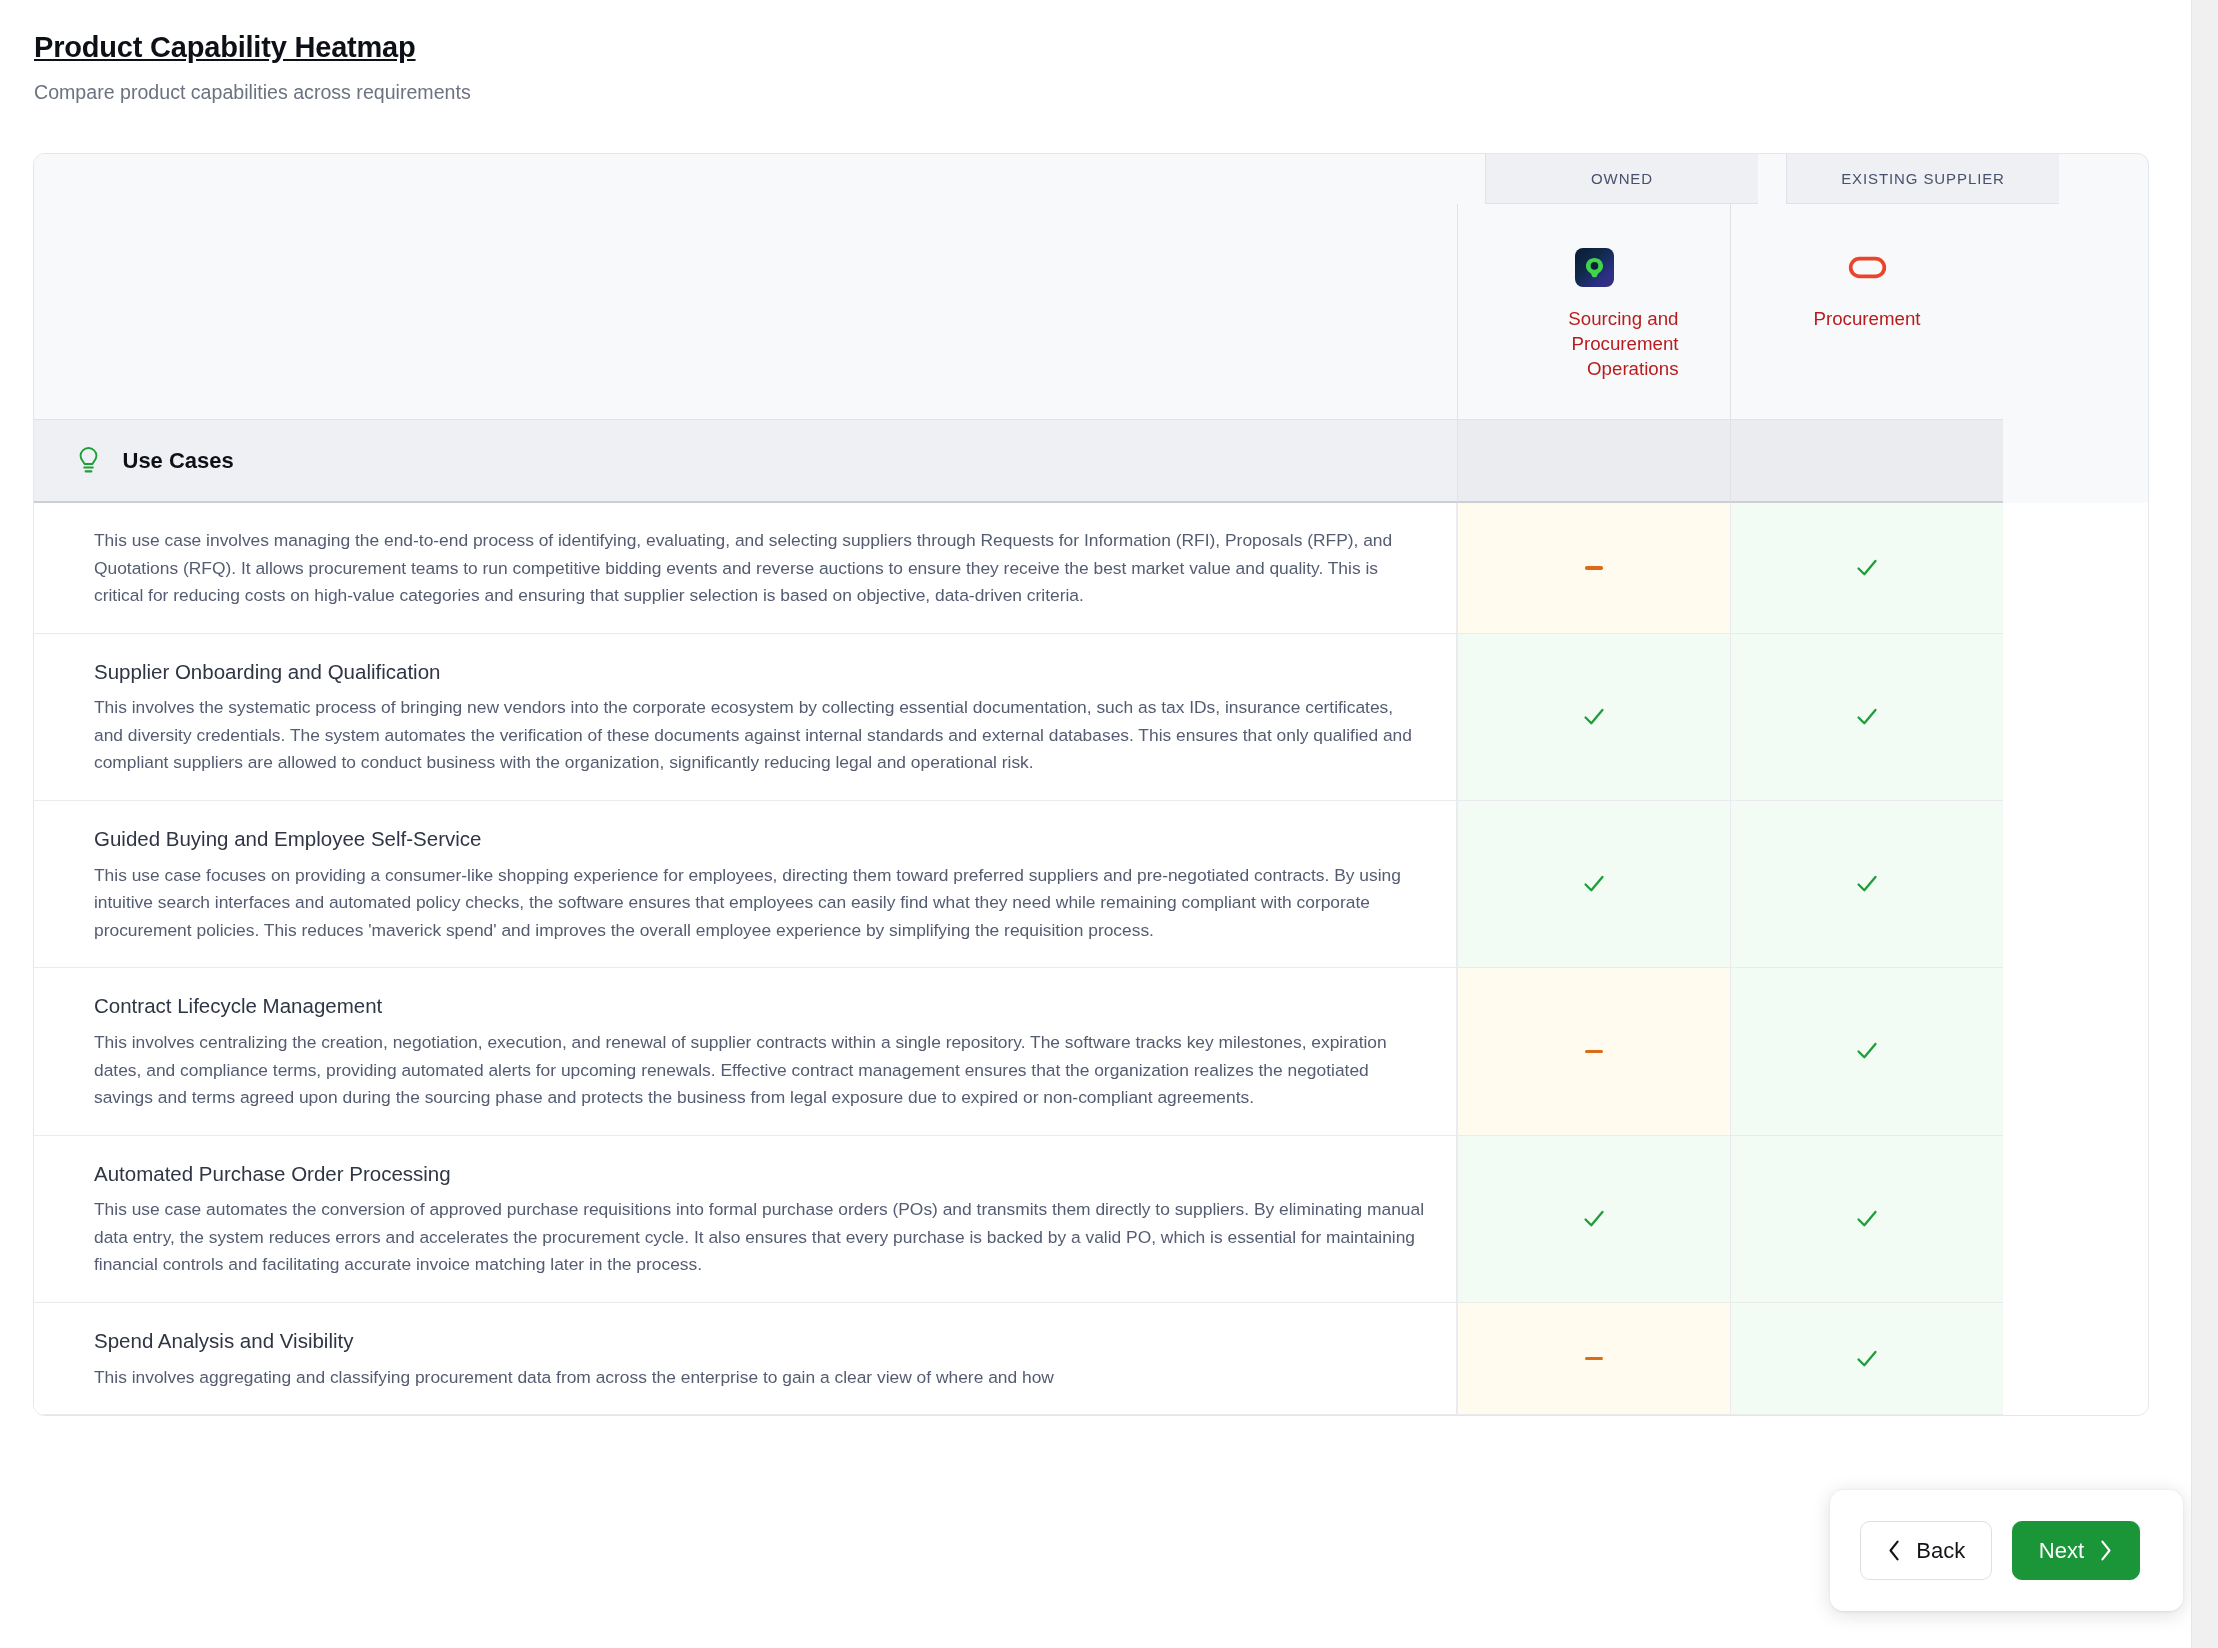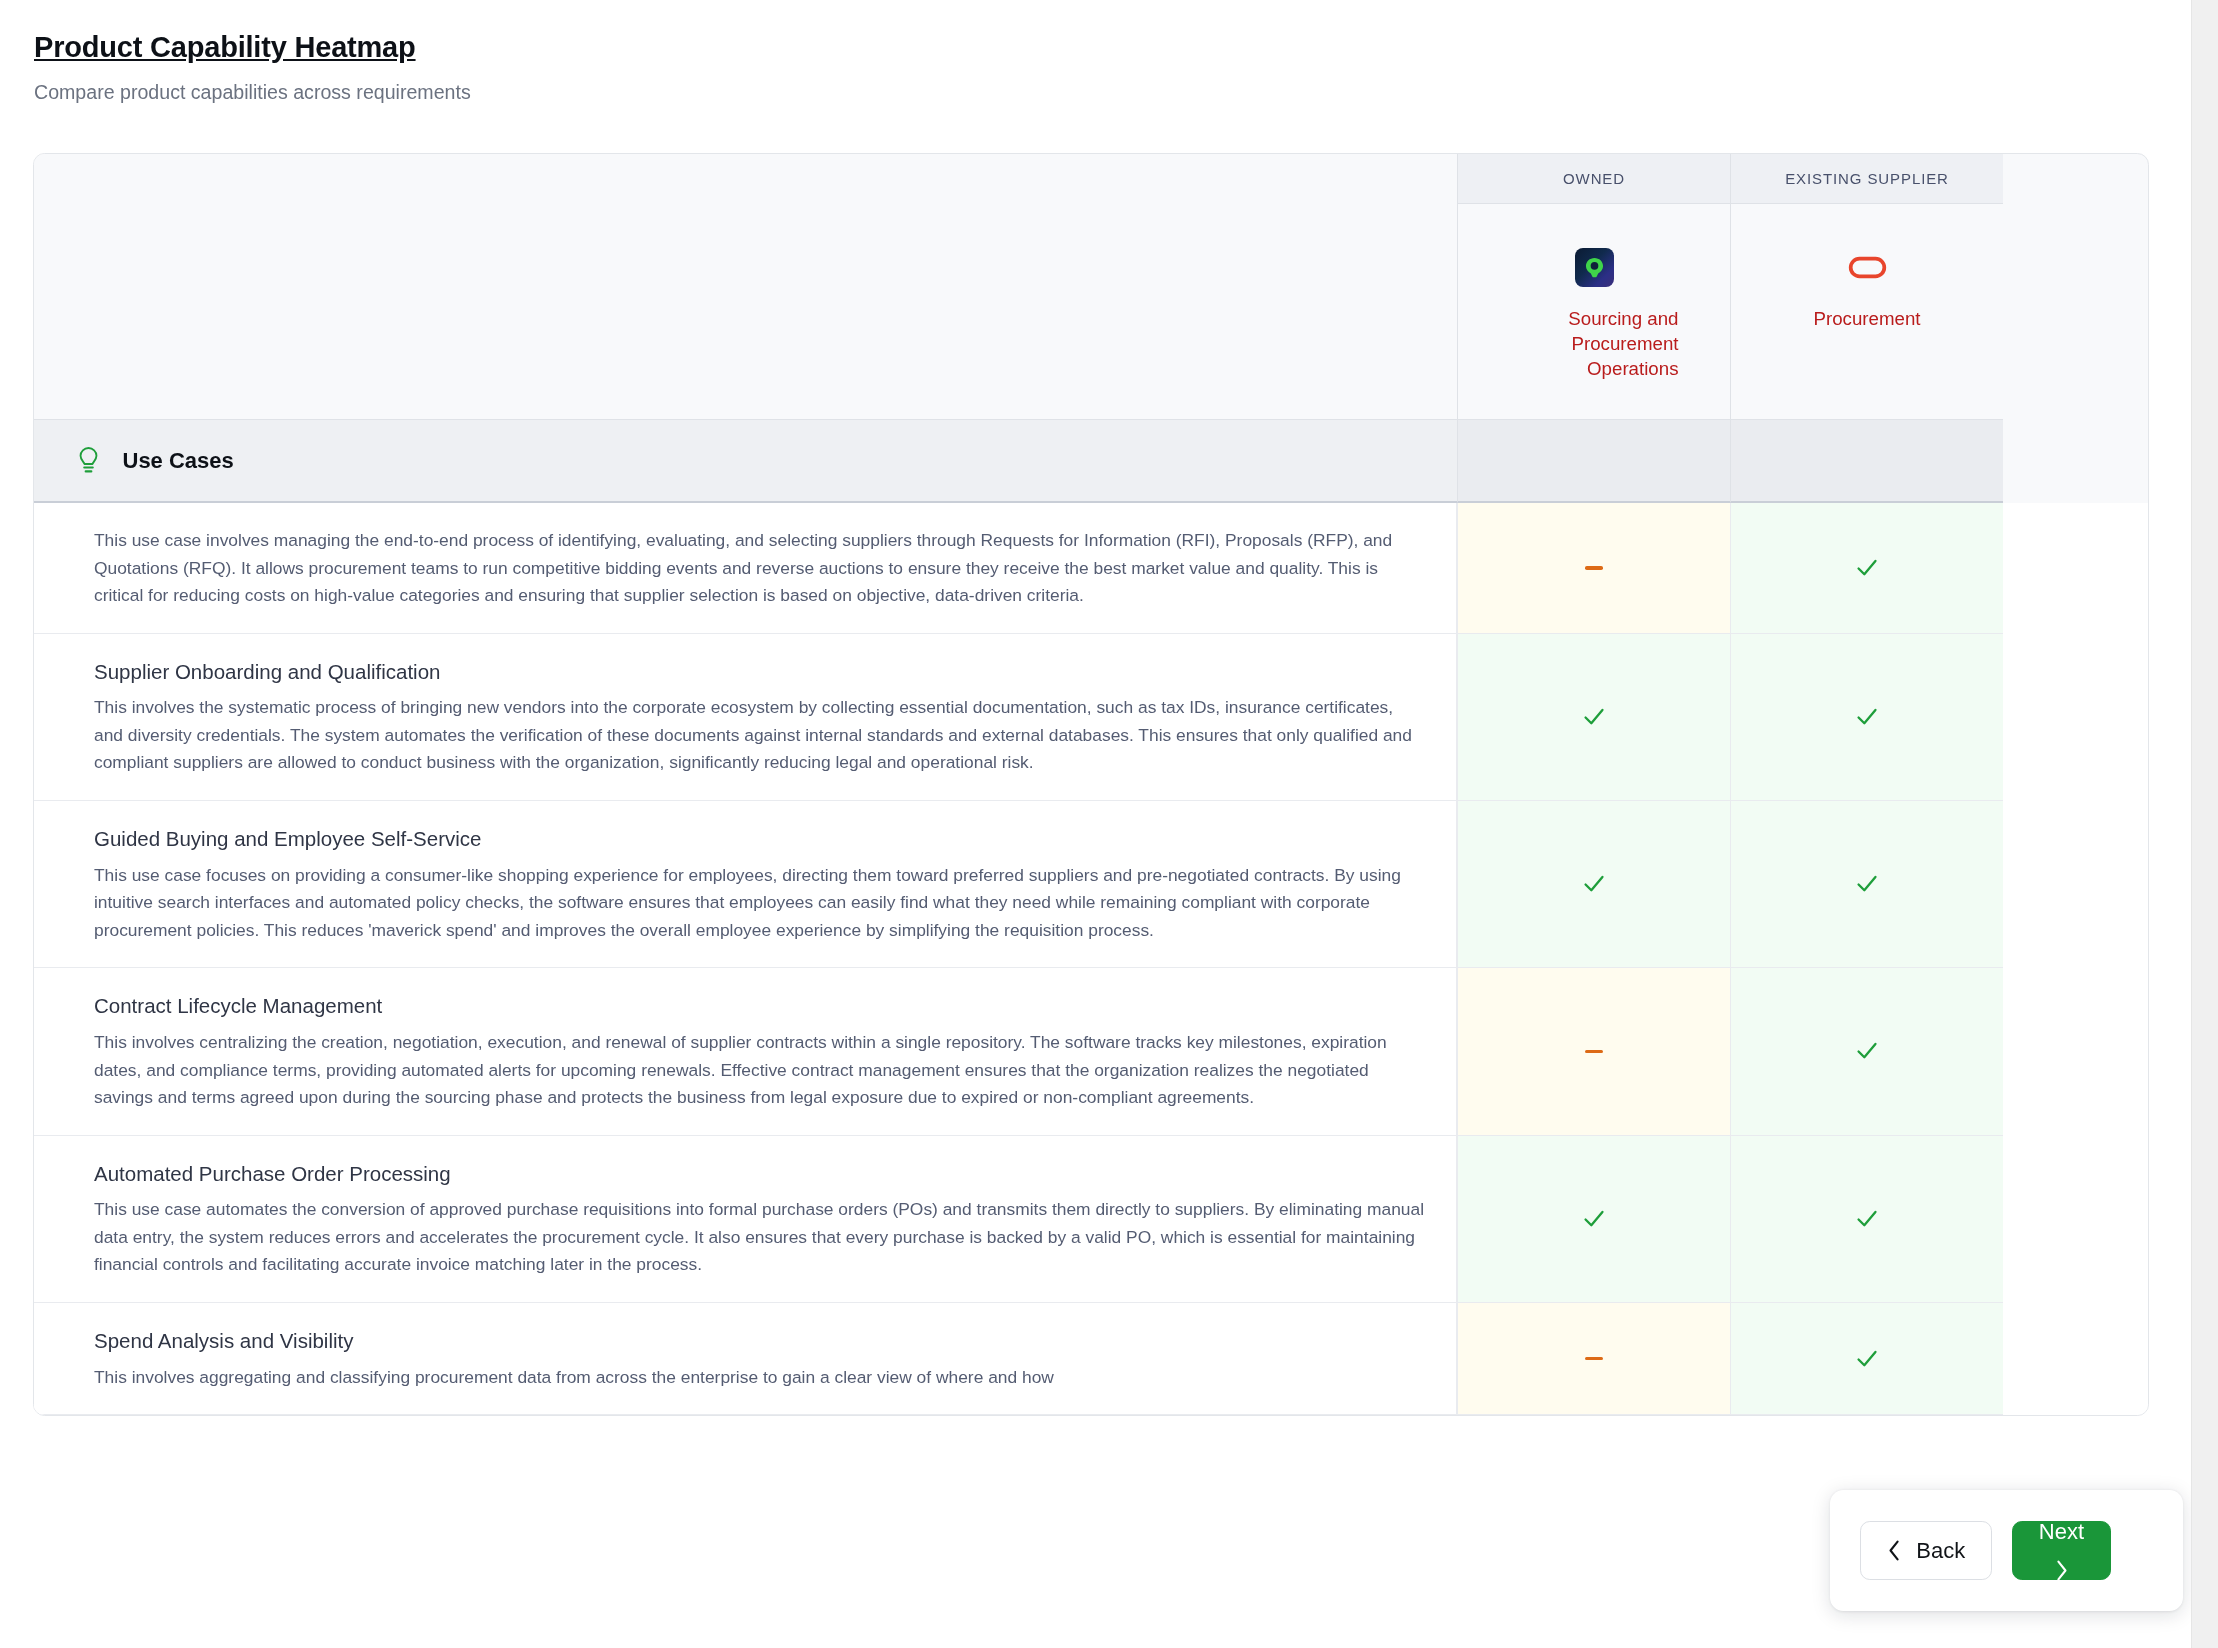--- a/index.html
+++ b/index.html
@@ -73,21 +73,21 @@
     border-radius: 11.6px;
     overflow: hidden;
   }
 
   .mrow { display: flex; width: 100%; }
 
   .col-label   { width: 1423px; flex: 0 0 1423px; }
   .col-product { width: 273px;  flex: 0 0 273px;  }
 
   
-  .grouprow { height: 50px; }
+  .grouprow { height: 50px; gap: 28px; }
   .grouprow .col-label {
     background: #f8f9fb;
   }
   .group-cell {
     background: #eef0f4;
     border-left: 0.9px solid #dfe2e7;
     border-bottom: 0.9px solid #dfe2e7;
     display: flex;
     align-items: center;
     justify-content: center;
@@ -245,21 +245,20 @@
     border: 0.9px solid #dcdfe4;
     font-weight: 400;
   }
   .btn-next {
     height: 59px;
     padding: 0 26px;
     background: #1a9639;
     color: #ffffff;
     border: 0.9px solid #1a9639;
     font-weight: 400;
-    flex-direction: column;
   }
   .chev { display: block; width: 15px; height: 23px; }
 </style>
 </head>
 <body>
 
 <div id="app">
 
   <div class="page-head">
     <div class="page-title">Product Capability Heatmap</div>

